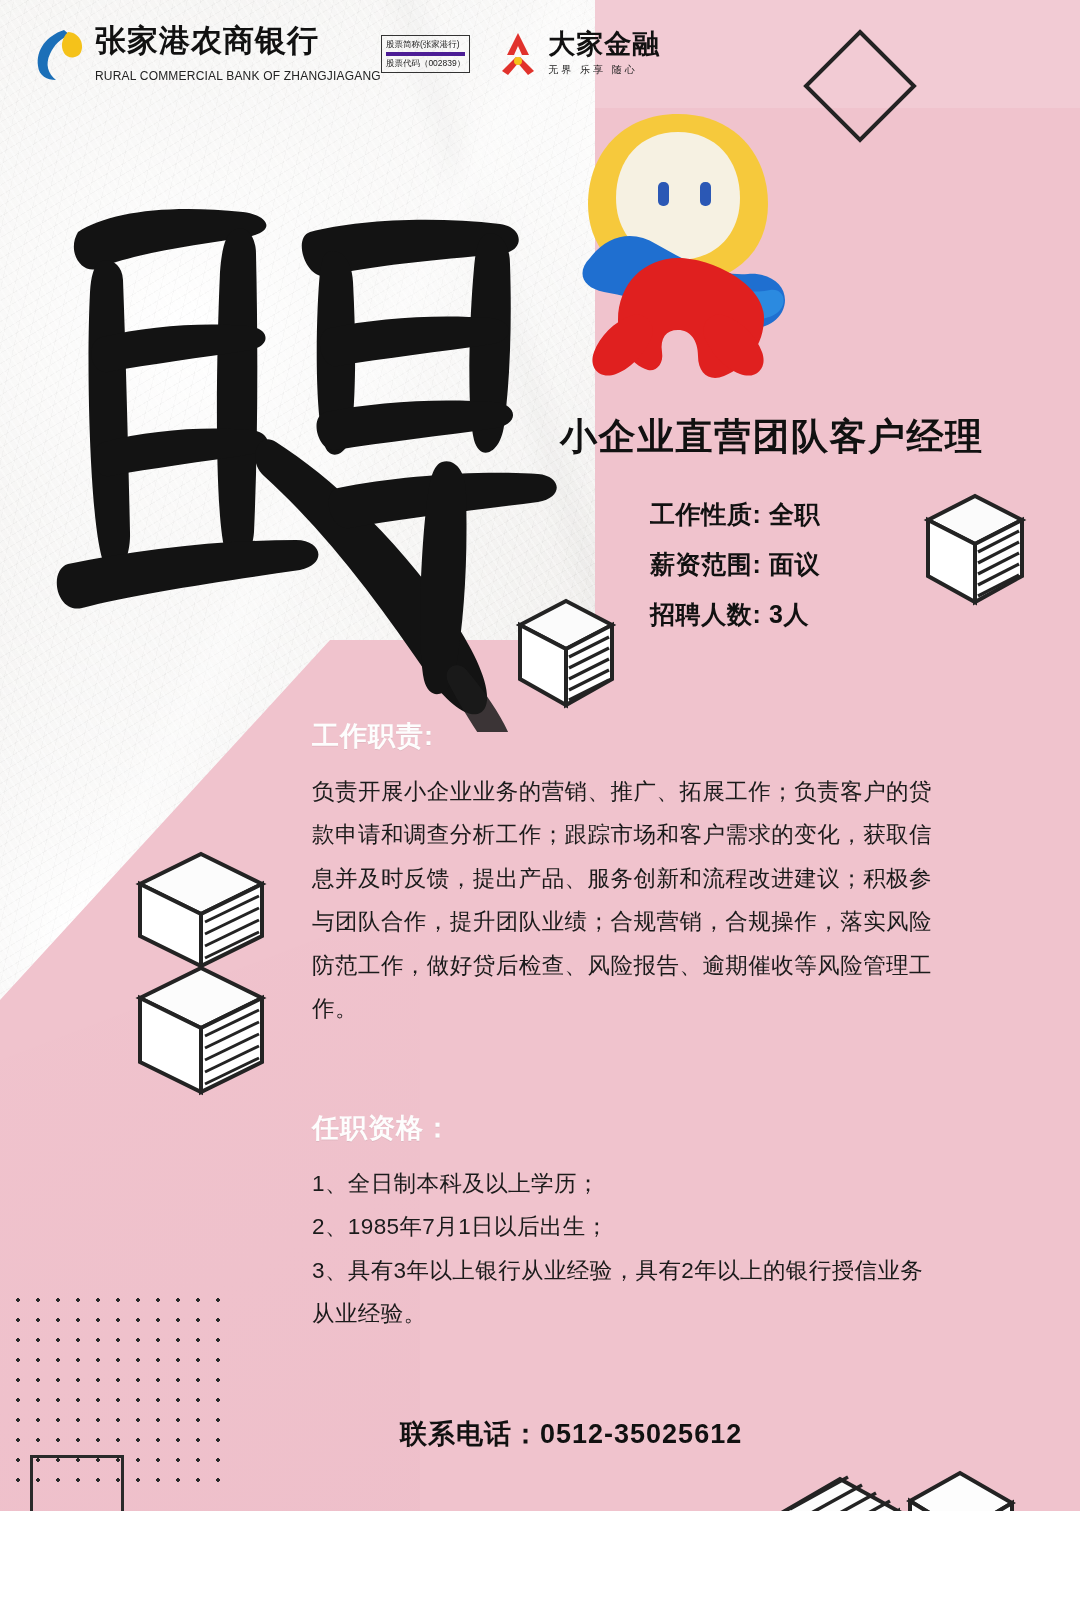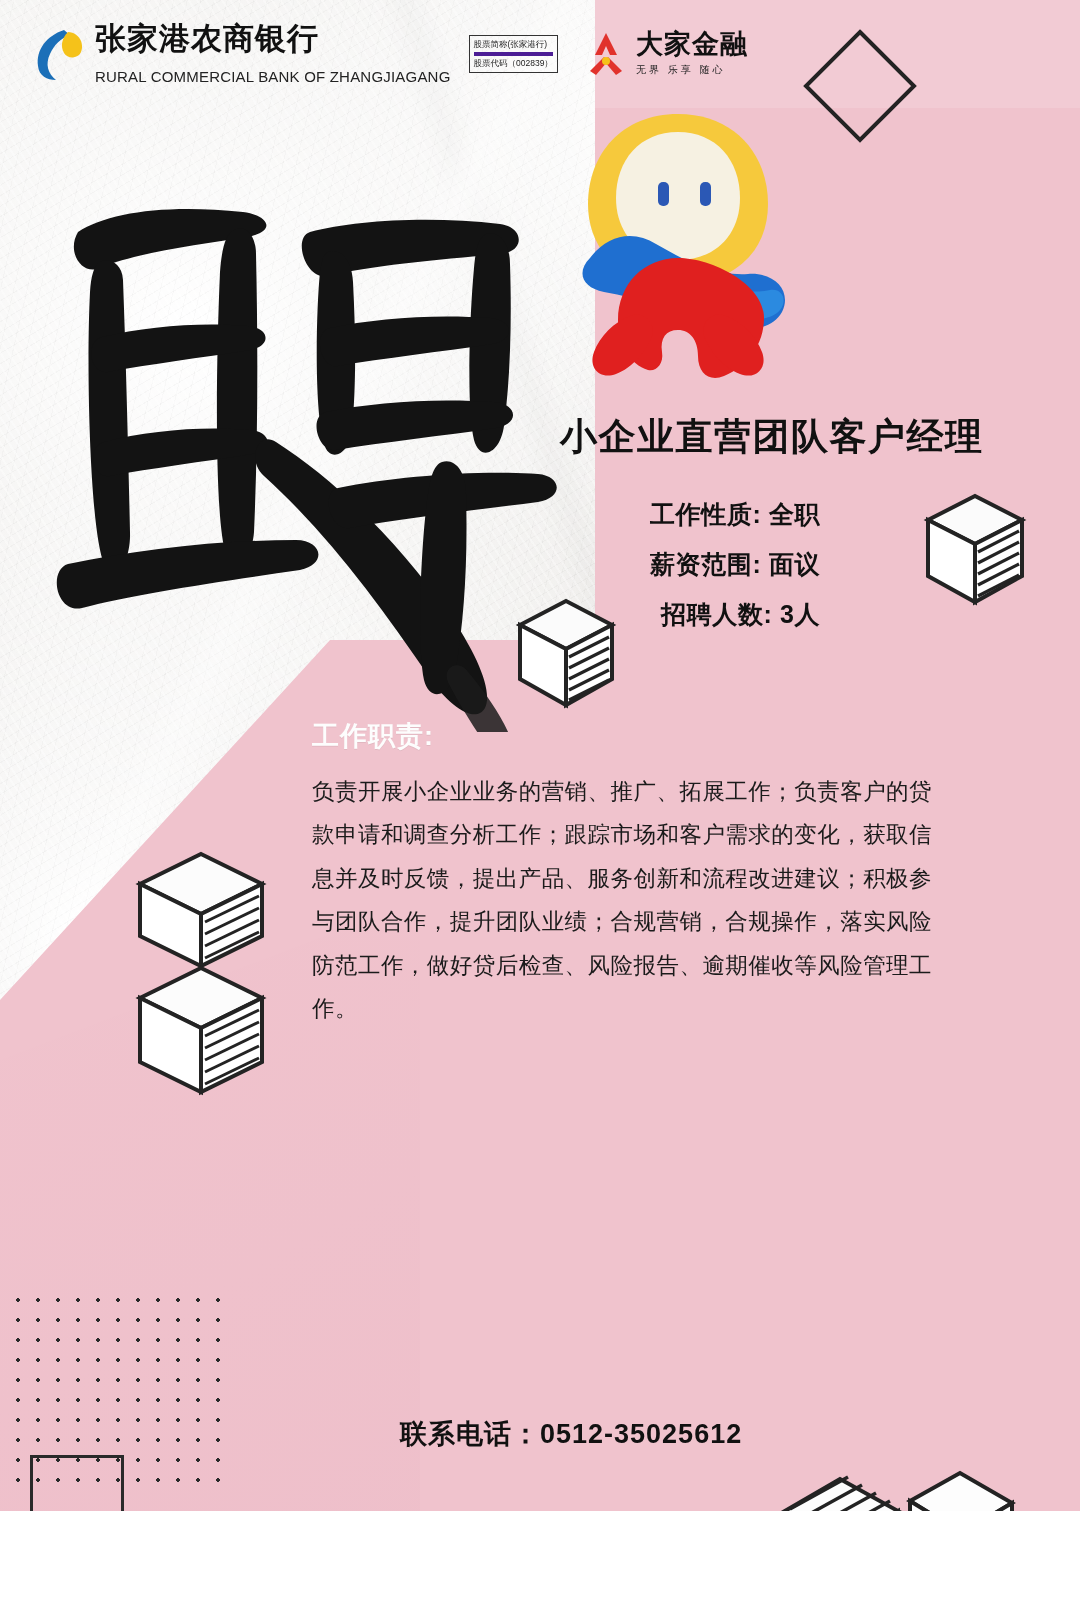--- a/index.html
+++ b/index.html
@@ -92,32 +92,32 @@
     position: relative;
   }
   .bank-cn {
     font-size: 31px;
     letter-spacing: 1px;
     color: #111;
     font-weight: 700;
     line-height: 1.05;
   }
   .bank-en {
-    font-size: 15px;
+    font-size: 12px;
     letter-spacing: .2px;
     color: #222;
     margin-top: 12px;
     white-space: nowrap;
   }
   .stock-box {
     border: 1px solid #333;
     font-size: 8.5px;
     line-height: 1.25;
     padding: 3px 4px;
-    margin-left: 18px;
+    margin-left: 0;
     color: #222;
     white-space: nowrap;
   }
   .stock-box div + div { border-top: 4px solid #4c1d95; padding-top: 2px; margin-top: 2px;}
   .dajia {
     display: flex;
     align-items: center;
     gap: 8px;
     margin-left: 26px;
   }
@@ -190,21 +190,20 @@
     color: #111;
     letter-spacing: 1.5px;
     z-index: 35;
     white-space: nowrap;
   }
   .meta {
     position: absolute;
     left: 650px;
     top: 498px;
     z-index: 35;
-    text-align: right;
   }
   .meta-row {
     font-size: 25px;
     font-weight: 700;
     color: #111;
     margin-bottom: 17px;
     letter-spacing: .6px;
     white-space: nowrap;
   }
 
@@ -449,16 +448,22 @@
       <span>招聘人数:</span>
       <span>3人</span>
     </div>
   </div>
 
   <div class="section section-duties">
     <div class="section-head">工作职责:</div>
     <div class="body-text">负责开展小企业业务的营销、推广、拓展工作；负责客户的贷款申请和调查分析工作；跟踪市场和客户需求的变化，获取信息并及时反馈，提出产品、服务创新和流程改进建议；积极参与团队合作，提升团队业绩；合规营销，合规操作，落实风险防范工作，做好贷后检查、风险报告、逾期催收等风险管理工作。</div>
   </div>
 
+  <div class="section section-quals">
+    <div class="section-head">任职资格：</div>
+    <div class="qual-item">1、全日制本科及以上学历；</div>
+    <div class="qual-item">2、1985年7月1日以后出生；</div>
+    <div class="qual-item">3、具有3年以上银行从业经验，具有2年以上的银行授信业务从业经验。</div>
+  </div>
 
   <div class="contact">联系电话：0512-35025612</div>
 
 </div>
 
 </body></html>

